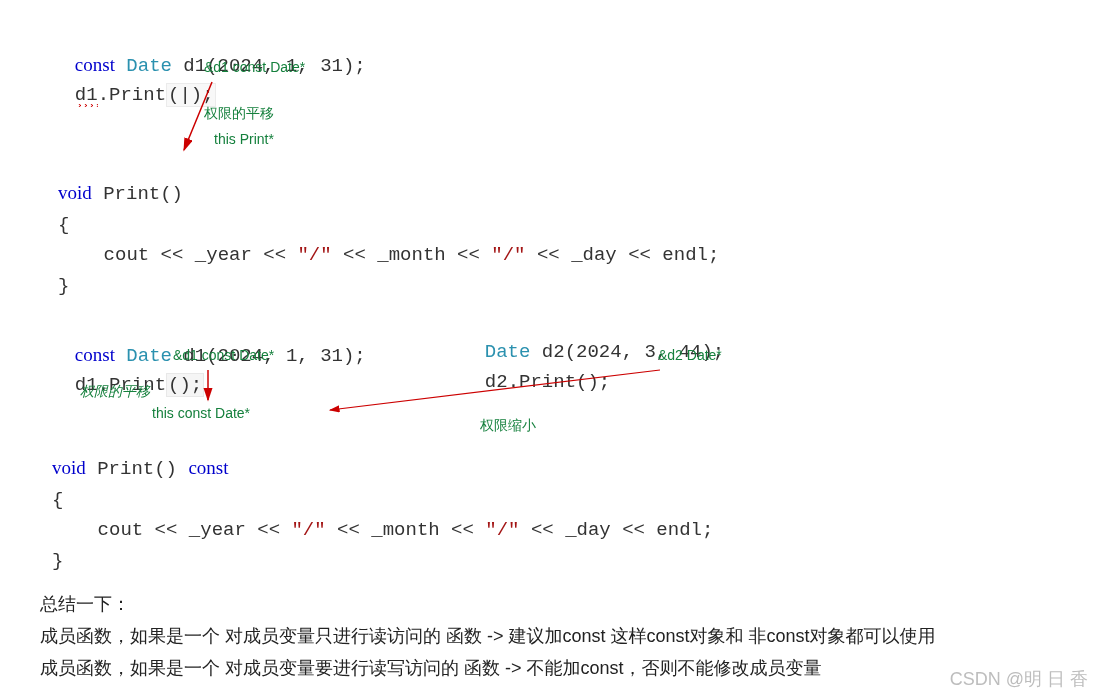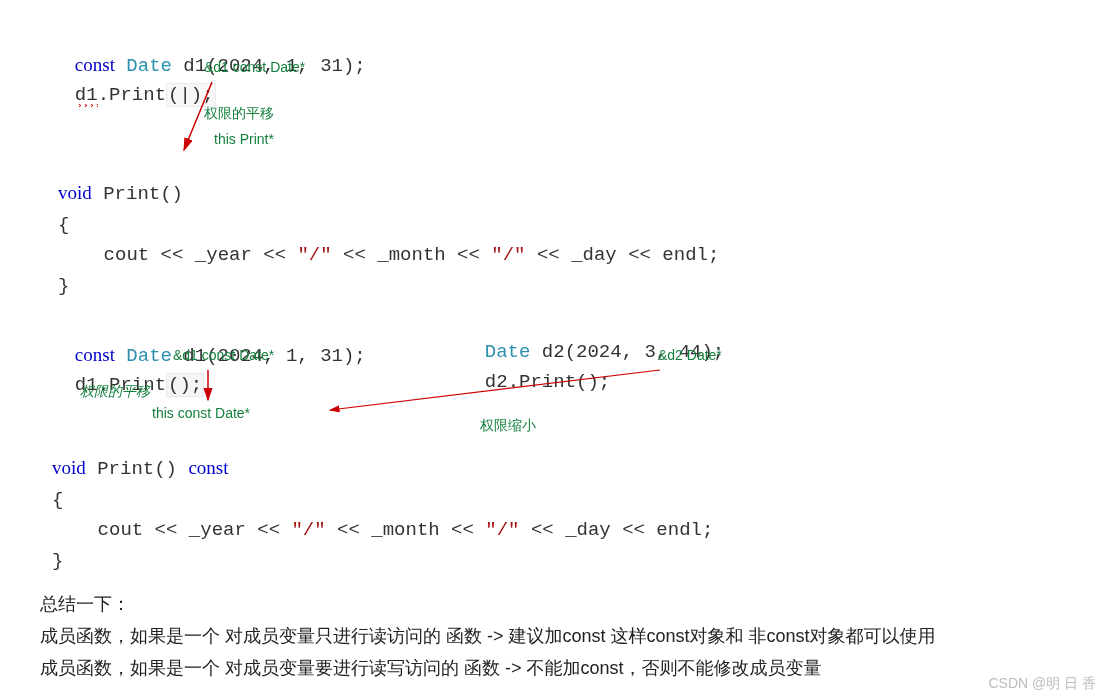--- a/index.html
+++ b/index.html
@@ -45,24 +45,24 @@
   }
   .summary {
     position: absolute;
     font-family: "Microsoft YaHei", sans-serif;
     font-size: 18px;
     color: #222;
     white-space: nowrap;
   }
   .watermark {
     position: absolute;
-    right: 12px;
+    right: 20px;
     bottom: 6px;
     font-family: "Microsoft YaHei", sans-serif;
-    font-size: 14px;
+    font-size: 18px;
     color: #bdbdbd;
   }
   svg.arrows {
     position: absolute;
     top: 0; left: 0;
     width: 1108px; height: 700px;
     pointer-events: none;
   }
 </style>
 </head>

